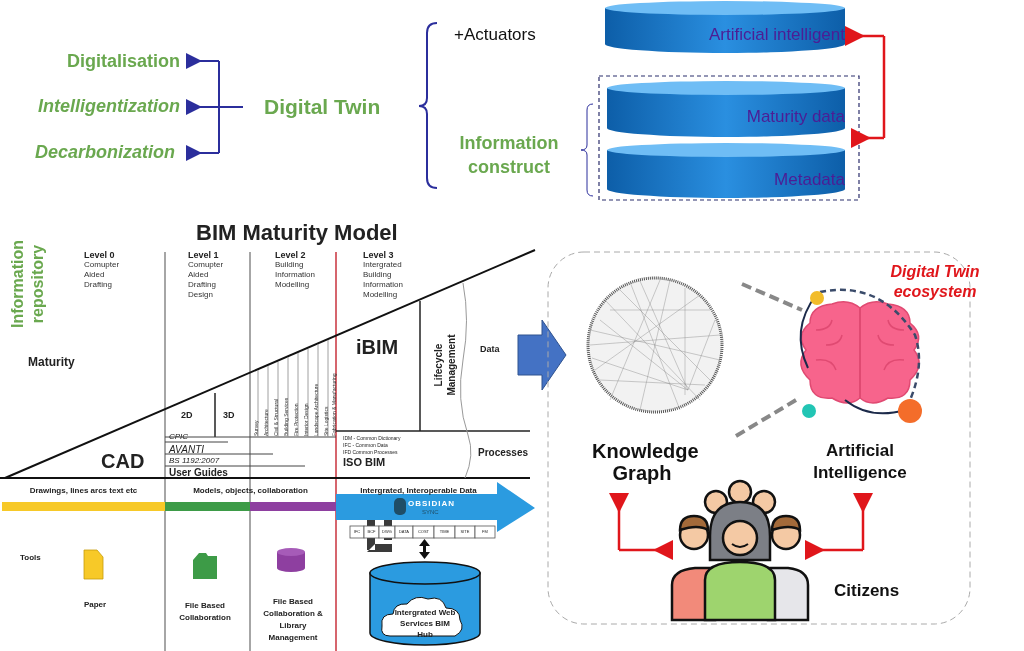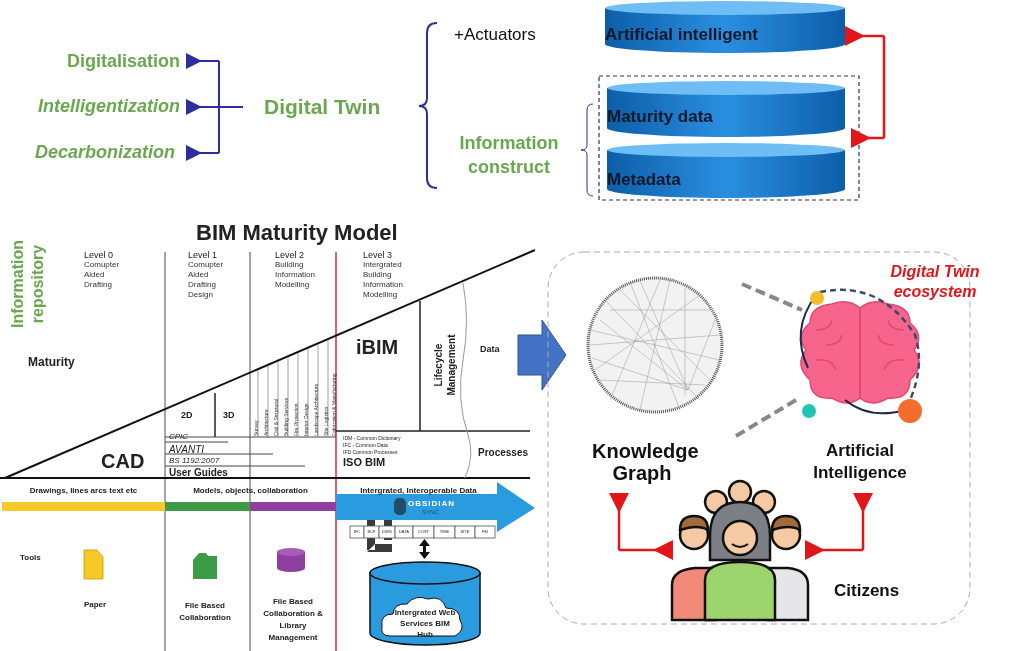--- a/index.html
+++ b/index.html
@@ -1,21 +1,21 @@
 <!DOCTYPE html>
 <html><head>
 <meta charset="utf-8">
 <style>
   html,body{margin:0;padding:0;background:#fff;}
   body{width:1024px;height:651px;position:relative;overflow:hidden;font-family:"Liberation Sans",sans-serif;}
   .abs{position:absolute;}
   .green{color:#6aa84f;font-weight:bold;}
-  .cyl-label{position:absolute;left:0;right:0;text-align:left;color:#0f172a;font-weight:bold;font-size:17px;}
+  .cyl-label{position:absolute;left:0;right:0;text-align:right;color:#4c1d95;font-weight:normal;font-size:17px;}
   .bim{font-family:"Liberation Sans",sans-serif;color:#222;}
-  .lvl-title{font-size:9px;font-weight:normal;}
+  .lvl-title{font-size:9px;font-weight:bold;}
   .lvl-line{font-size:8px;line-height:10px;color:#333;}
   .tiny{font-size:6px;color:#333;}
 </style>
 </head>
 <body>
 
 <div class="abs green" style="left:0;width:180px;top:51px;text-align:right;font-size:18px;">Digitalisation</div>
 <div class="abs green" style="left:0;width:180px;top:96px;text-align:right;font-size:18px;font-style:italic;">Intelligentization</div>
 <div class="abs green" style="left:0;width:175px;top:142px;text-align:right;font-size:18px;font-style:italic;">Decarbonization</div>
 <div class="abs green" style="left:264px;top:95px;font-size:21px;">Digital Twin</div>

